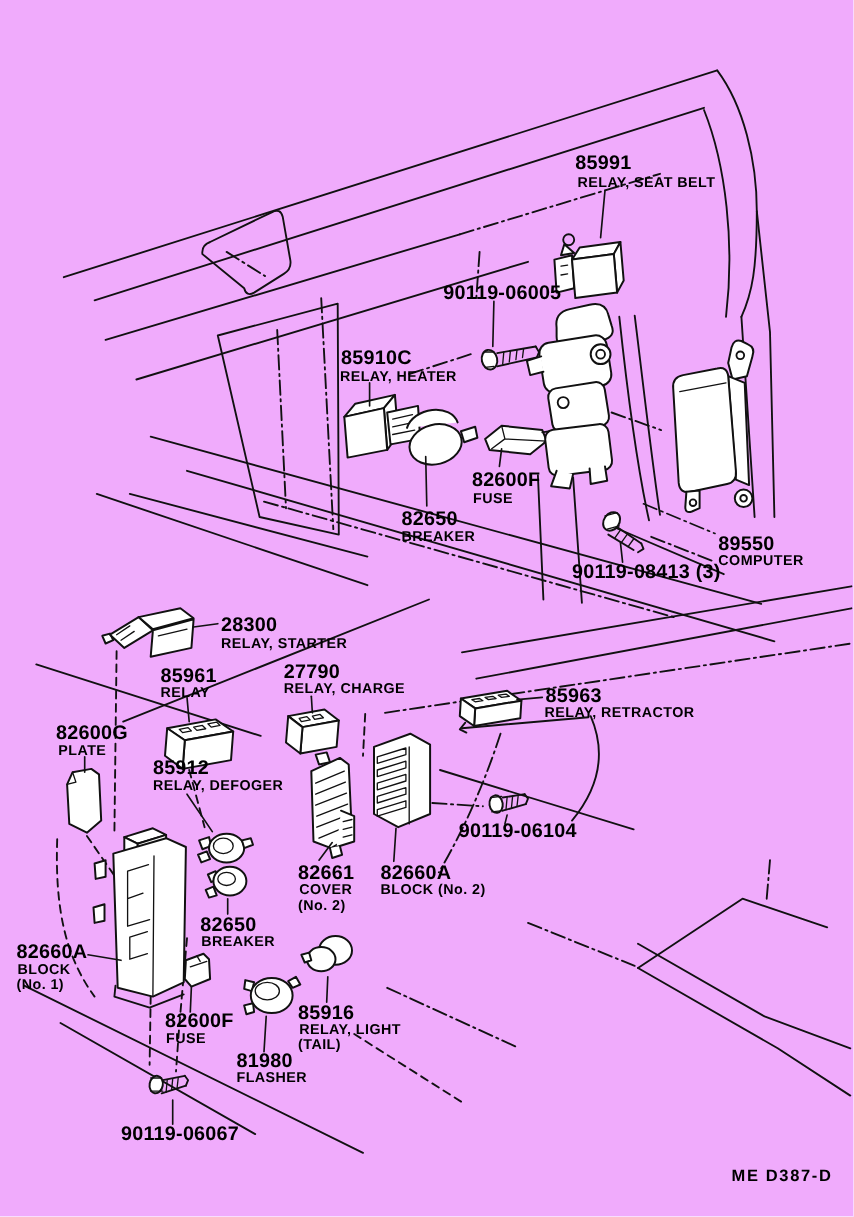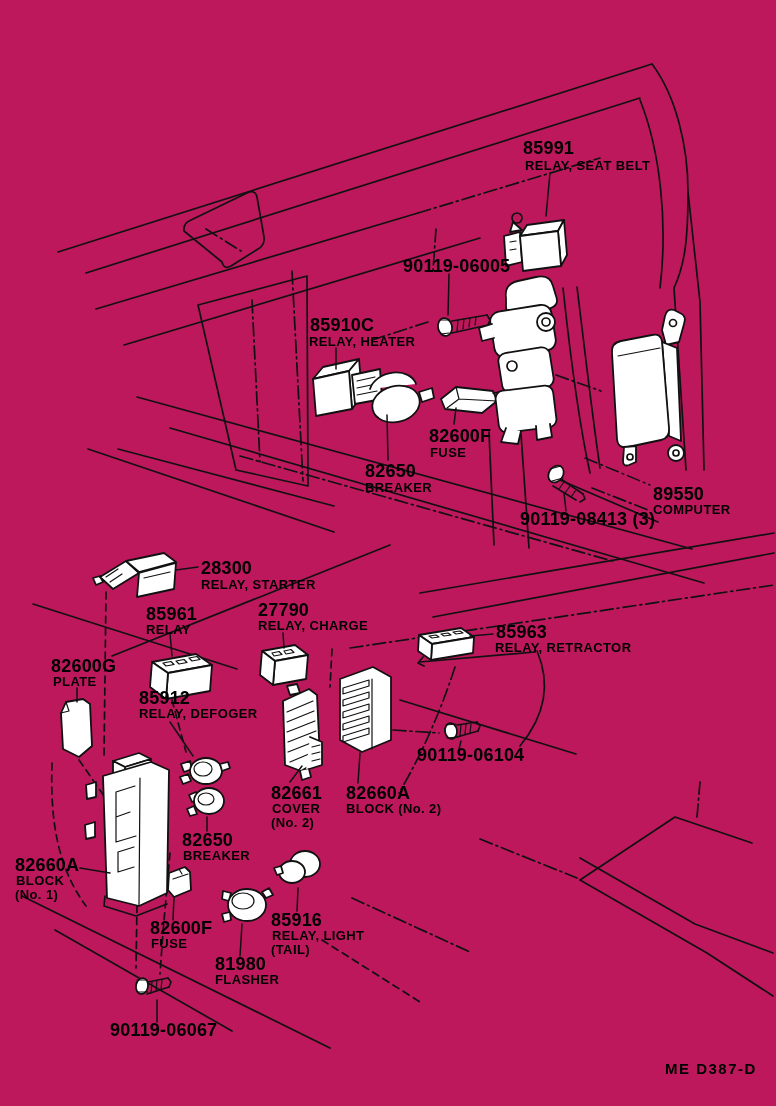--- a/index.html
+++ b/index.html
@@ -1,16 +1,16 @@
 <!DOCTYPE html>
 <html><head>
 <meta charset="utf-8">
 <style>
   html,body{margin:0;padding:0;background:#fff;}
-  .stage{width:776px;height:1106px;background:#be185d;position:relative;overflow:hidden;}
+  .stage{width:776px;height:1106px;background:#f0abfc;position:relative;overflow:hidden;}
   svg{display:block;}
   .s{fill:none;stroke:#111;stroke-width:1.7;stroke-linecap:round;stroke-linejoin:round;}
   .sf{fill:#ffffff;stroke:#111;stroke-width:1.8;stroke-linejoin:round;stroke-linecap:round;}
   .thin{stroke-width:1.2;}
   .ld{fill:none;stroke:#111;stroke-width:1.5;stroke-linecap:round;}
   .dash{stroke-dasharray:7 5;}
   .ddot{stroke-dasharray:13 4 2 4;}
   .pn{font-family:"Liberation Sans",sans-serif;font-weight:bold;font-size:18px;letter-spacing:.2px;fill:#000;}
   .pd{font-family:"Liberation Sans",sans-serif;font-weight:bold;font-size:13px;letter-spacing:.4px;fill:#000;}
   .code{font-family:"Liberation Sans",sans-serif;font-weight:bold;font-size:15px;letter-spacing:1.5px;fill:#000;}

